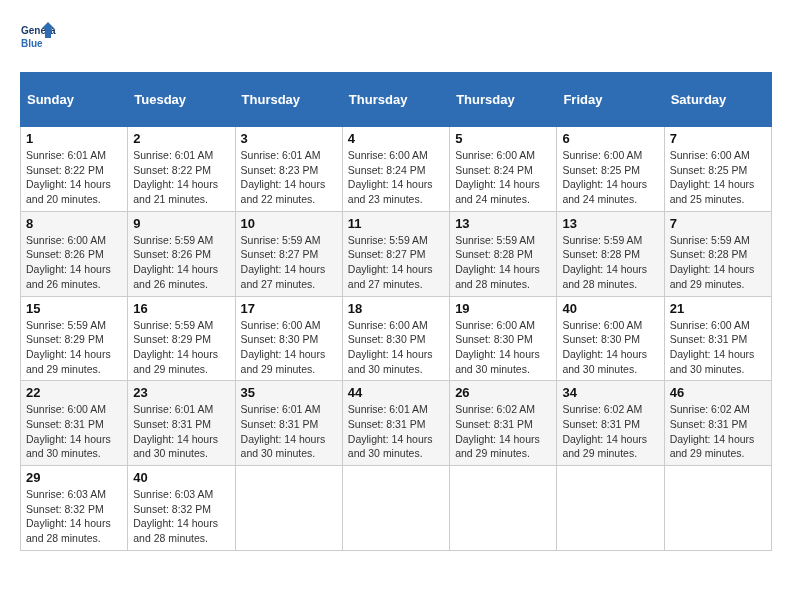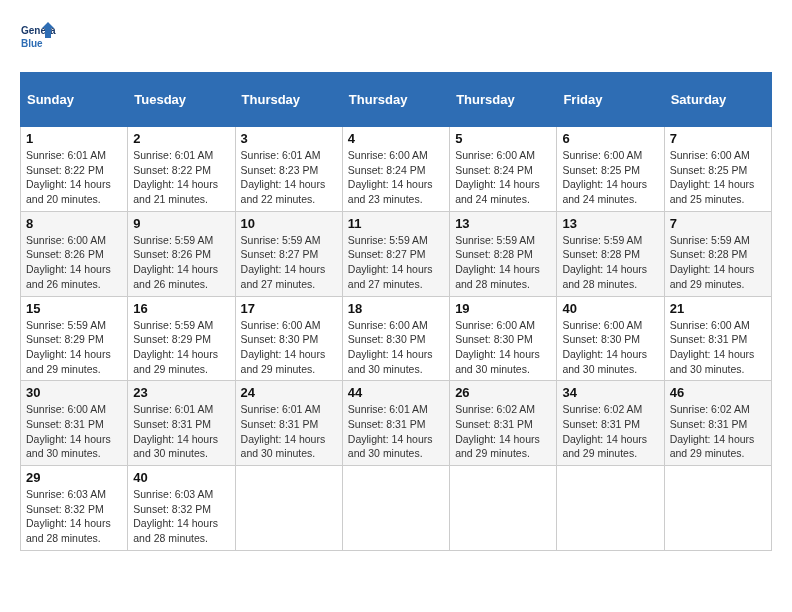--- a/index.html
+++ b/index.html
@@ -253,35 +253,35 @@
         <td>
           <span class="day-num">21</span>
           <div class="day-info" style="white-space: pre-line;">Sunrise: 6:00 AM
 Sunset: 8:31 PM
 Daylight: 14 hours
 and 30 minutes.</div>
         </td>
       </tr>
       <tr>
         <td>
-          <span class="day-num">30</span>
+          <span class="day-num">22</span>
           <div class="day-info" style="white-space: pre-line;">Sunrise: 6:00 AM
 Sunset: 8:31 PM
 Daylight: 14 hours
 and 30 minutes.</div>
         </td>
         <td>
           <span class="day-num">23</span>
           <div class="day-info" style="white-space: pre-line;">Sunrise: 6:01 AM
 Sunset: 8:31 PM
 Daylight: 14 hours
 and 30 minutes.</div>
         </td>
         <td>
-          <span class="day-num">24</span>
+          <span class="day-num">35</span>
           <div class="day-info" style="white-space: pre-line;">Sunrise: 6:01 AM
 Sunset: 8:31 PM
 Daylight: 14 hours
 and 30 minutes.</div>
         </td>
         <td>
           <span class="day-num">44</span>
           <div class="day-info" style="white-space: pre-line;">Sunrise: 6:01 AM
 Sunset: 8:31 PM
 Daylight: 14 hours

